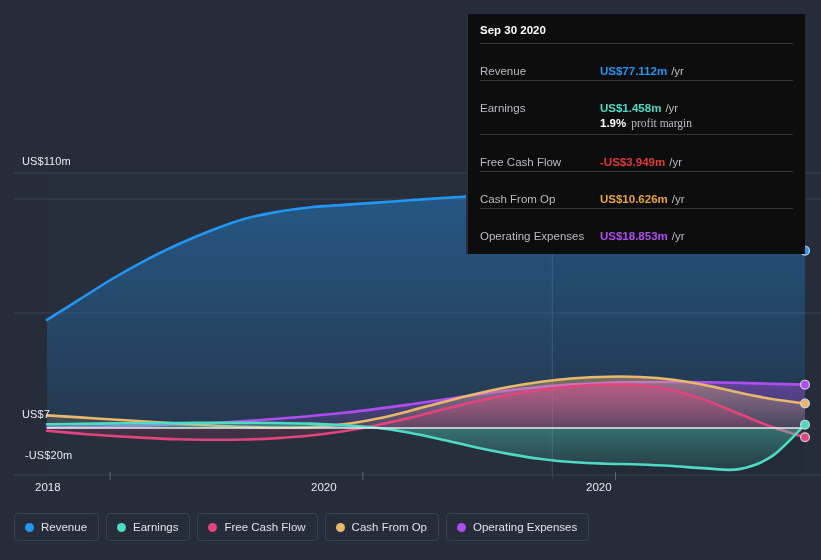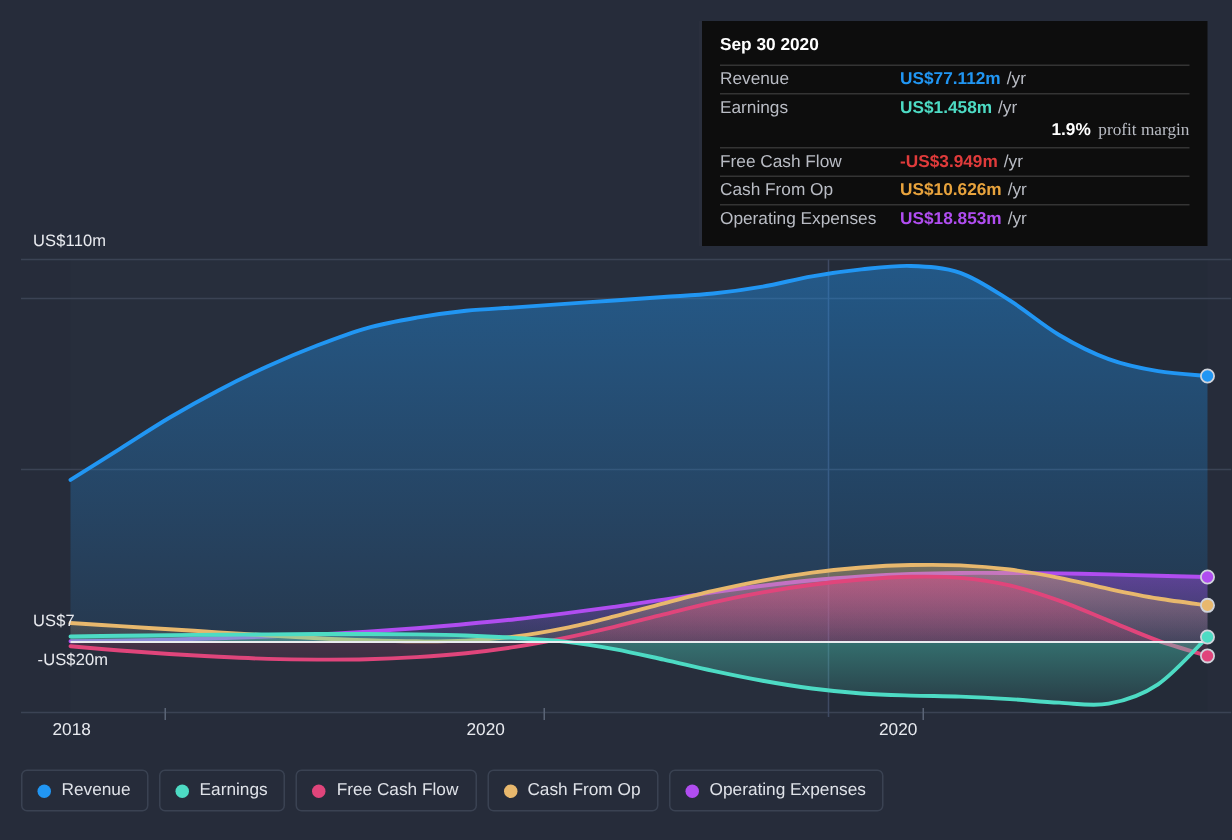--- a/index.html
+++ b/index.html
@@ -17,21 +17,21 @@
 
   .axis-label {
     position: absolute;
     color: #e8eaef;
     font-size: 11px;
     letter-spacing: .1px;
     white-space: nowrap;
   }
   #lbl-110 { left: 22px; top: 155px; }
   #lbl-0   { left: 22px; top: 408px; }
-  #lbl-n20 { left: 25px; top: 434px; }
+  #lbl-n20 { left: 25px; top: 449px; }
 
   .xlabel {
     position: absolute;
     color: #e8eaef;
     font-size: 11.5px;
     top: 481px;
     white-space: nowrap;
   }
   #x-2018 { left: 35px; }
   #x-2019 { left: 311px; }
@@ -54,28 +54,28 @@
     font-size: 11.5px;
     padding-bottom: 7px;
   }
   .tt-row {
     display: flex;
     align-items: baseline;
     border-top: 1px solid #343434;
     padding: 3px 0 3px 0;
     min-height: 17px;
   }
-  .tt-row.noline { border-top: none; padding-top: 0; justify-content: flex-end; }
+  .tt-row.noline { border-top: none; padding-top: 0; }
   .tt-key {
     width: 120px;
     color: #b9bcc4;
     font-size: 11.5px;
     flex: 0 0 120px;
   }
-  .tt-val { font-weight: bold; font-size: 11.5px; }
+  .tt-val { font-weight: bold; font-size: 11.5px; margin-top: 18px; }
   .tt-unit { color: #b9bcc4; font-size: 11.5px; margin-left: 4px; }
   .tt-pm-val { color:#ffffff; font-weight:bold; font-size:11.5px; }
   .tt-pm-txt { color:#b9bcc4; font-size:11.5px; margin-left:5px;font-family:Liberation Serif, serif; }
 
   
   #legend {
     position: absolute;
     left: 14px; top: 513px;
     display: flex;
     gap: 7px;

